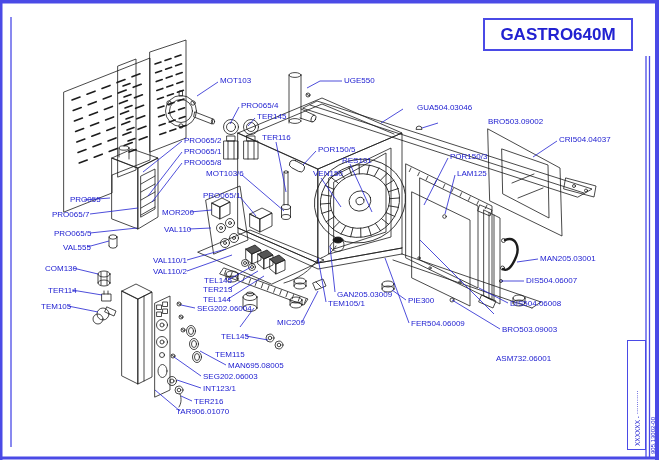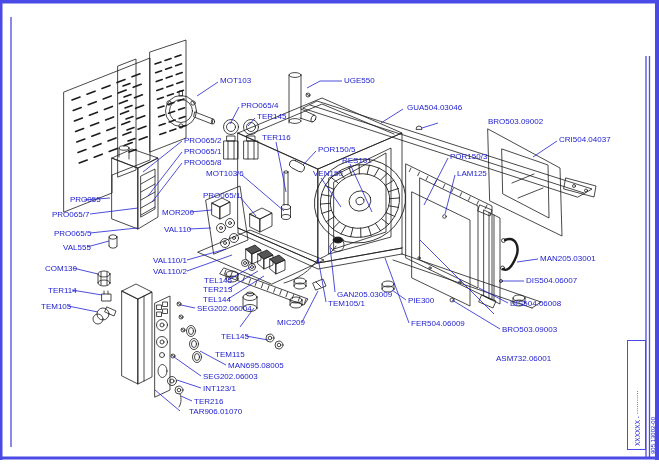--- a/index.html
+++ b/index.html
@@ -486,21 +486,21 @@
         <polyline points="192,401 181,396"></polyline>
         <polyline points="180,411 155,390"></polyline>
       </g>
 </svg>
 
 <div id="labels">
       <div class="lbl" style="left: 220px; top: 77px;">MOT103</div>
       <div class="lbl" style="left: 344px; top: 77px;">UGE550</div>
       <div class="lbl" style="left: 241px; top: 102px;">PRO065/4</div>
       <div class="lbl" style="left: 257px; top: 113px;">TER145</div>
-      <div class="lbl" style="left: 407px; top: 104px; text-align: center;">GUA504.03046</div>
+      <div class="lbl" style="left: 417px; top: 104px; text-align: center;">GUA504.03046</div>
       <div class="lbl" style="left: 440px; top: 118px; margin-left: 48px;">BRO503.09002</div>
       <div class="lbl" style="left: 262px; top: 134px;">TER116</div>
       <div class="lbl" style="left: 559px; top: 136px;">CRI504.04037</div>
       <div class="lbl" style="left: 184px; top: 137px;">PRO065/2</div>
       <div class="lbl" style="left: 318px; top: 146px;">POR150/5</div>
       <div class="lbl" style="left: 342px; top: 157px;">RES101</div>
       <div class="lbl" style="left: 184px; top: 148px;">PRO065/1</div>
       <div class="lbl" style="left: 450px; top: 153px;">POR150/3</div>
       <div class="lbl" style="left: 184px; top: 159px;">PRO065/8</div>
       <div class="lbl" style="left: 457px; top: 170px;">LAM125</div>
@@ -531,21 +531,24 @@
       <div class="lbl" style="left: 496px; top: 311px; margin-top: 44px;">ASM732.06001</div>
       <div class="lbl" style="left: 502px; top: 326px;">BRO503.09003</div>
       <div class="lbl" style="left: 277px; top: 319px;">MIC209</div>
       <div class="lbl" style="left: 411px; top: 320px; text-align: center;">FER504.06009</div>
       <div class="lbl" style="left: 215px; top: 324px; margin-top: 27px;">TEM115</div>
       <div class="lbl" style="left: 221px; top: 333px;">TEL145</div>
       <div class="lbl" style="left: 228px; top: 362px;">MAN695.08005</div>
       <div class="lbl" style="left: 203px; top: 373px;">SEG202.06003</div>
       <div class="lbl" style="left: 203px; top: 385px;">INT123/1</div>
       <div class="lbl" style="left: 194px; top: 398px;">TER216</div>
-      <div class="lbl" style="left: 189px; top: 408px;">TAR906.01070</div>
+      <div class="lbl" style="left: 176px; top: 408px;">TAR906.01070</div>
     </div>
 
+<div id="title-box">
+  <span>GASTRO640M</span>
+</div>
 
 <div id="code-box"></div>
 <div id="code-text" class="vtext">XXXXXX - ···········</div>
 <div id="doc-number" class="vtext">905.13002-00</div>
 
 </div>
 
 </body></html>

